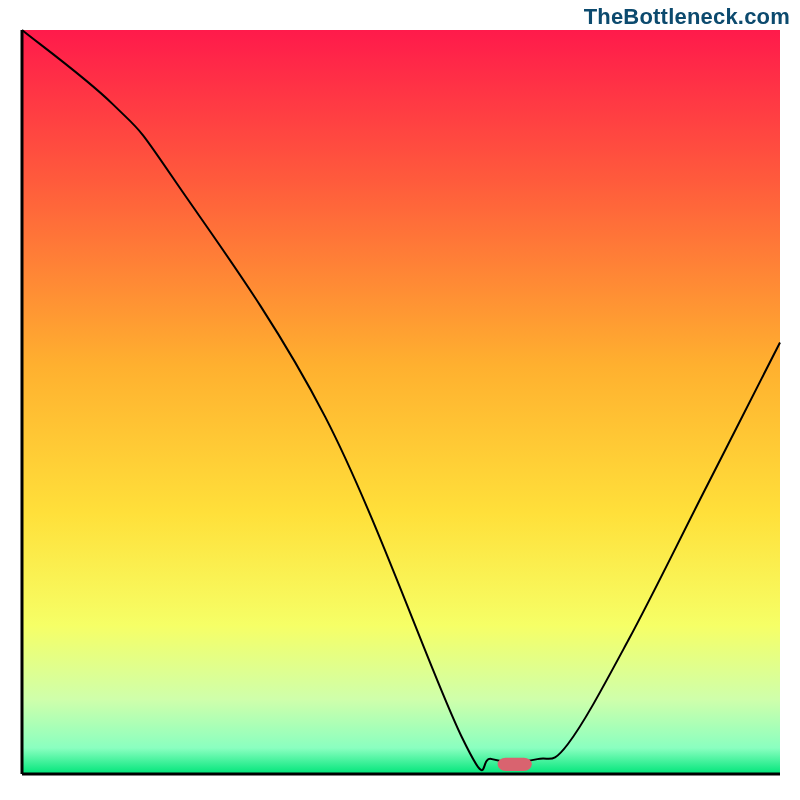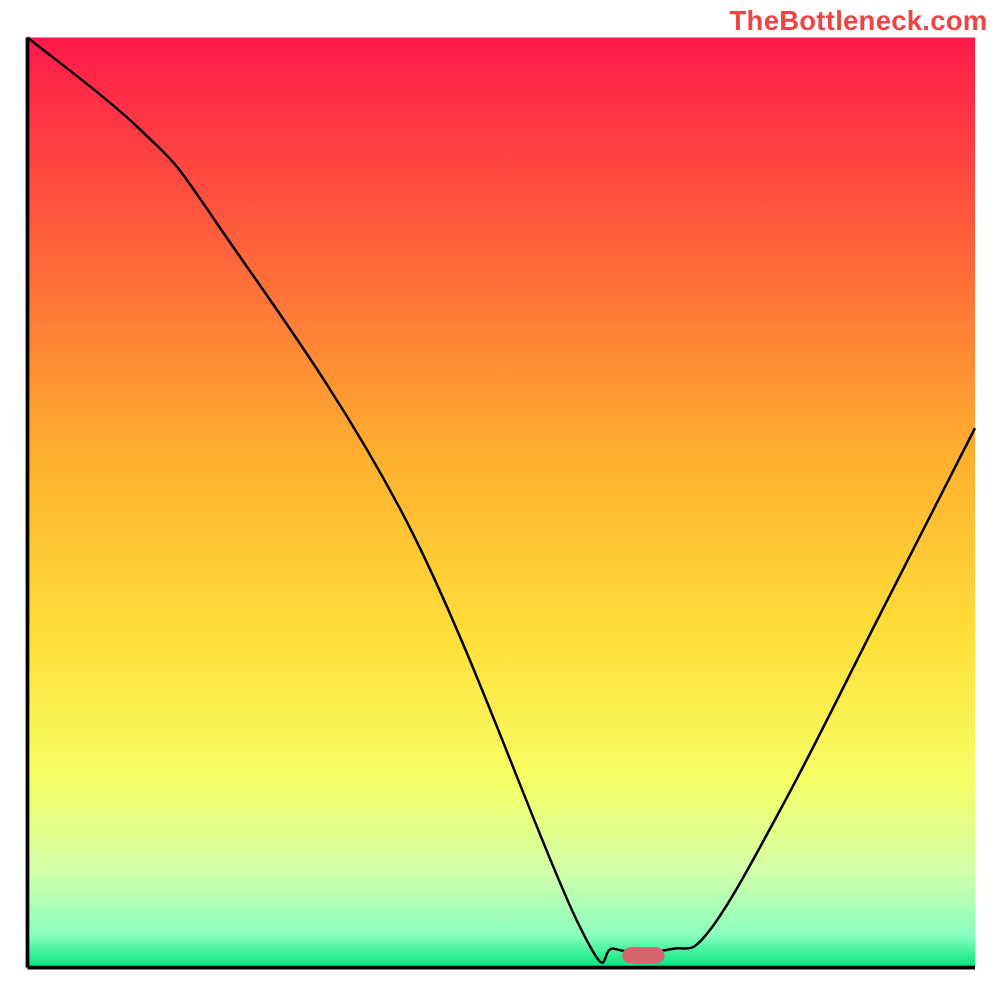--- a/index.html
+++ b/index.html
@@ -14,21 +14,21 @@
     position: relative;
     width: 800px;
     height: 800px;
   }
   .watermark {
     position: absolute;
     top: 4px;
     right: 10px;
     font-size: 22px;
     font-weight: 600;
-    color: #ef4444;
+    color: #0c4a6e;
     letter-spacing: 0.2px;
     z-index: 10;
   }
   svg {
     display: block;
   }
 </style>
 </head>
 <body>
 

